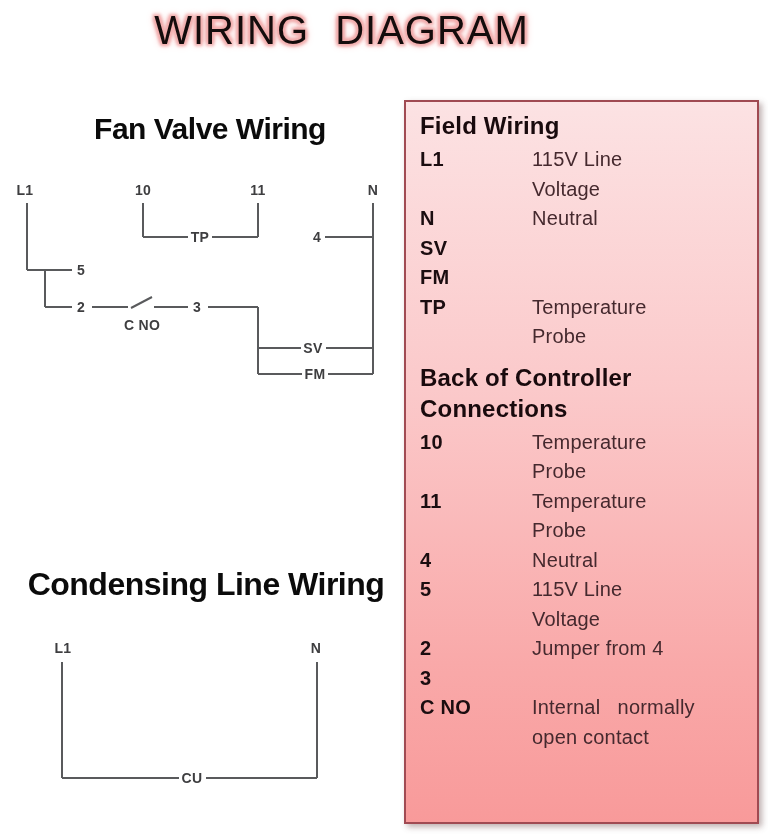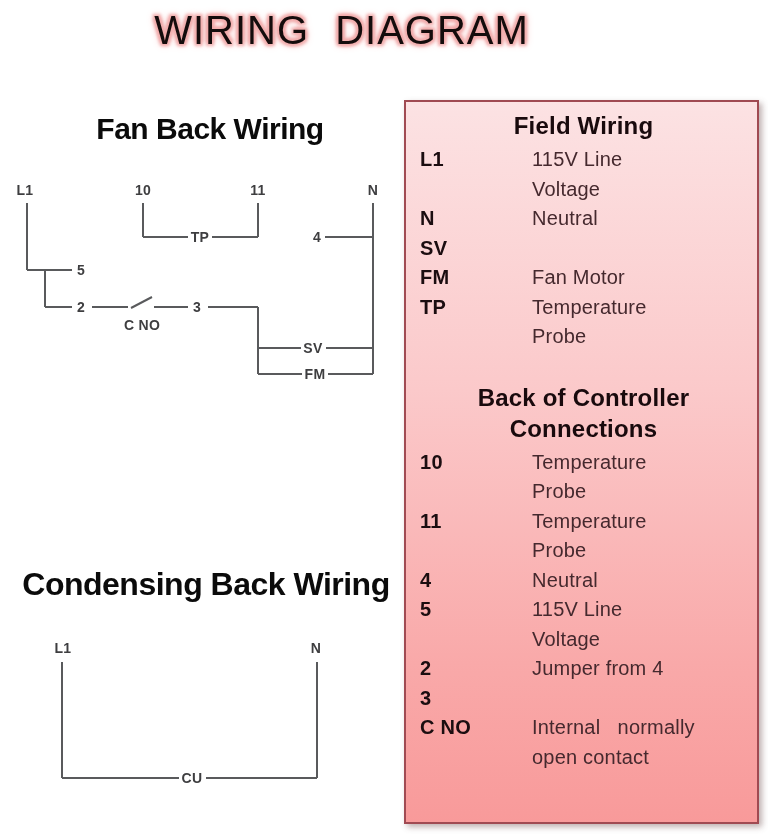--- a/index.html
+++ b/index.html
@@ -36,39 +36,39 @@
   
   .legend-panel{
     position:absolute;left:404px;top:100px;width:355px;height:724px;
     box-sizing:border-box;border:2px solid #a04a52;
     background:linear-gradient(180deg,#fce2e3 0%,#fbc9ca 40%,#f9a9a9 78%,#f89a9a 100%);
     box-shadow:3px 3px 6px rgba(110,80,80,0.45);
     padding:8px 10px 0 14px;overflow:hidden;
   }
   .panel-heading{
     font-size:24px;font-weight:bold;line-height:31px;color:#190a0d;
-    white-space:pre-line;margin:0 0 4px 0;letter-spacing:0.2px;text-align:center;
+    white-space:pre-line;margin:0 0 4px 0;letter-spacing:0.2px;
   }
-  .legend-section2{margin-top:30px;}
+  .legend-section2{margin-top:10px;}
   .row{display:flex;align-items:flex-start;}
   .key{
     width:112px;flex:0 0 112px;font-size:20px;font-weight:bold;
     line-height:29.5px;color:#1b0d10;letter-spacing:0.3px;
   }
   .val{
     flex:1;font-size:20px;line-height:29.5px;color:#45292e;
     white-space:pre-line;letter-spacing:0.2px;
   }
 </style>
 </head>
 <body>
 
 <div class="main-title">WIRING DIAGRAM</div>
 
-<div class="diagram-heading" id="fan-coil-heading">Fan Back Wiring</div>
+<div class="diagram-heading" id="fan-coil-heading">Fan Valve Wiring</div>
 
 <svg class="circuit" id="fan-coil-svg" viewBox="0 0 400 215" width="400" height="215">
   <g>
     <path class="wire" d="M27 23 V90"></path>
     <path class="wire" d="M27 90 H72"></path>
     <path class="wire" d="M45 90 V127"></path>
     <path class="wire" d="M45 127 H72"></path>
     <path class="wire" d="M92 127 H128"></path>
     <path class="wire" d="M131 128 L152 117"></path>
     <path class="wire" d="M154 127 H188"></path>
@@ -94,21 +94,21 @@
     <text class="clabel" x="317" y="62" text-anchor="middle">4</text>
     <text class="clabel" x="77" y="95" text-anchor="start">5</text>
     <text class="clabel" x="77" y="132" text-anchor="start">2</text>
     <text class="clabel" x="197" y="132" text-anchor="middle">3</text>
     <text class="clabel" x="142" y="150" text-anchor="middle">C NO</text>
     <text class="clabel" x="313" y="173" text-anchor="middle">SV</text>
     <text class="clabel" x="315" y="199" text-anchor="middle">FM</text>
   </g>
 </svg>
 
-<div class="diagram-heading" id="condensing-heading">Condensing Back Wiring</div>
+<div class="diagram-heading" id="condensing-heading">Condensing Line Wiring</div>
 
 <svg class="circuit" id="condensing-svg" viewBox="0 0 400 170" width="400" height="170">
   <g>
     <path class="wire" d="M62 27 V143"></path>
     <path class="wire" d="M317 27 V143"></path>
     <path class="wire" d="M62 143 H179"></path>
     <path class="wire" d="M206 143 H317"></path>
   </g>
   <g>
     <text class="clabel" x="63" y="18" text-anchor="middle">L1</text>
@@ -128,21 +128,20 @@
     </div>
     <div class="row">
       <div class="key">N</div>
       <div class="val">Neutral</div>
     </div>
     <div class="row">
       <div class="key">SV</div>
     </div>
     <div class="row">
       <div class="key">FM</div>
-      <div class="val">Fan Motor</div>
     </div>
     <div class="row">
       <div class="key">TP</div>
       <div class="val">Temperature
 Probe</div>
     </div>
   </div>
 
   <div class="legend-section2">
     <div class="panel-heading">Back of Controller

